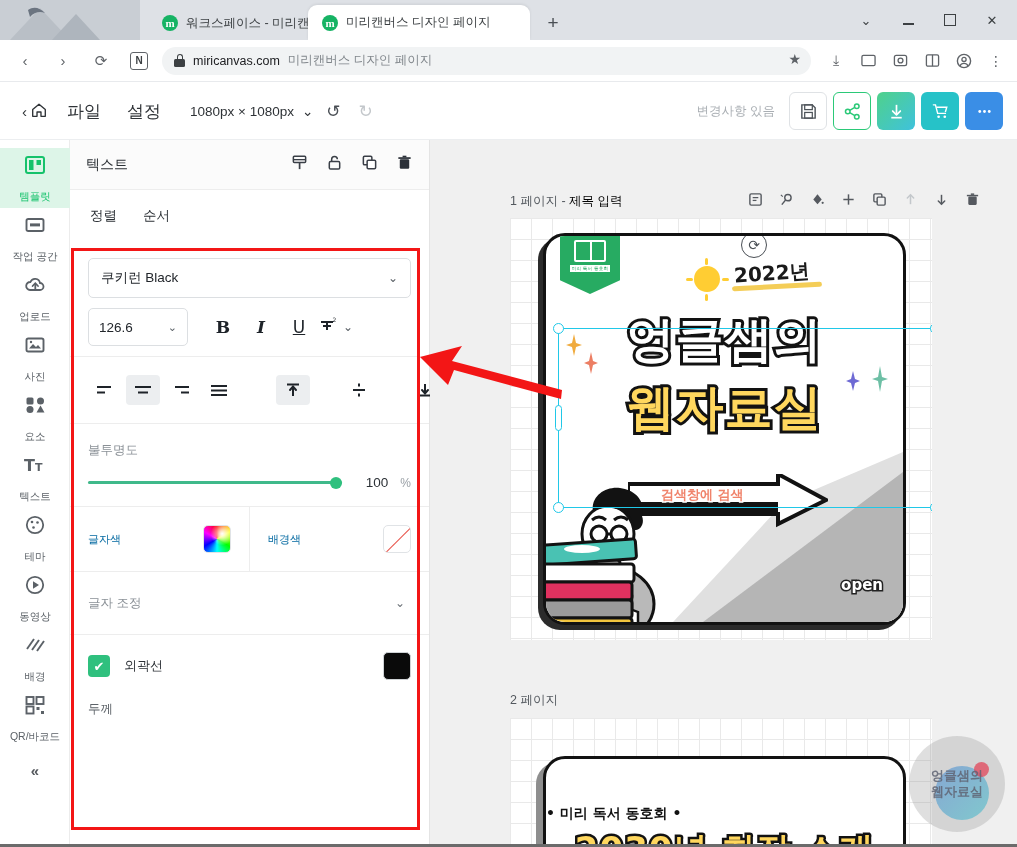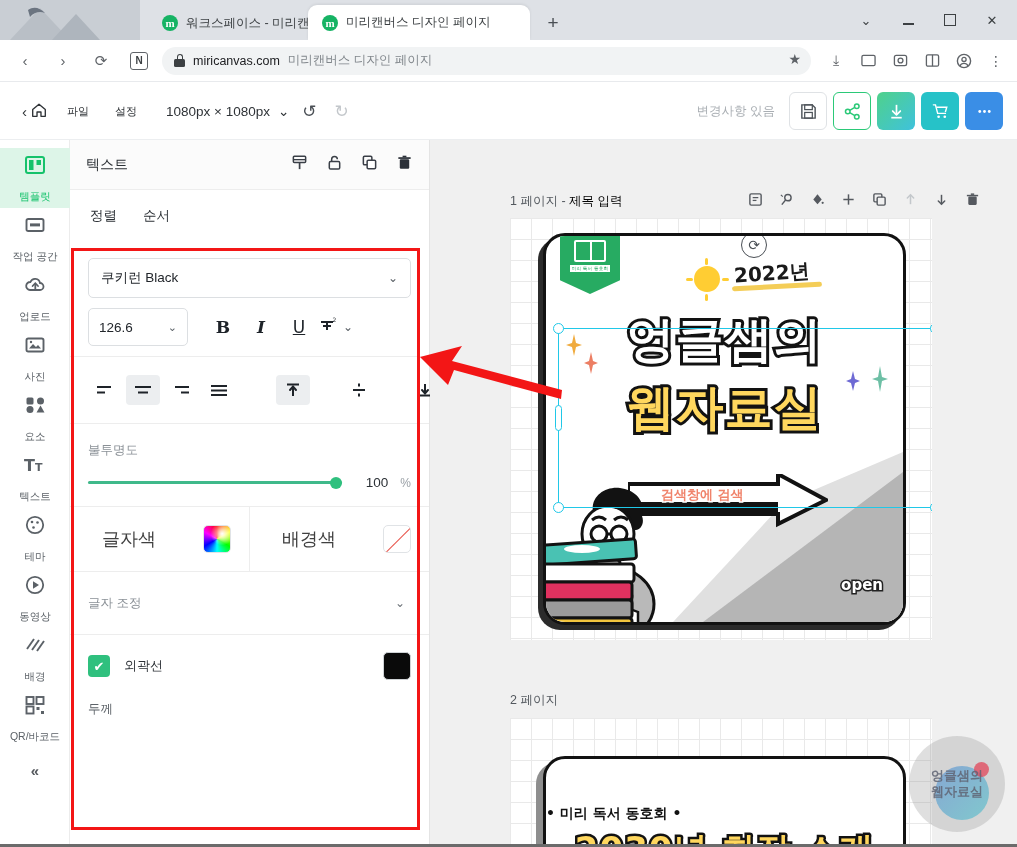--- a/index.html
+++ b/index.html
@@ -71,21 +71,21 @@
   .tb-icons{display:flex;align-items:center;gap:2px;padding-right:6px;}
   .tbi{width:30px;height:30px;display:flex;align-items:center;justify-content:center;color:#5f6368;font-size:14px;}
 
   
   .editor-top{
     position:absolute; left:0; top:83px; width:1017px; height:57px; background:#fff;
     display:flex; align-items:center; border-bottom:1px solid #eceef0;
   }
   .et-left{display:flex;align-items:center;gap:0px;padding-left:16px;}
   .back-home{display:flex;align-items:center;gap:3px;font-size:15px;color:#2f3337;padding:0 6px;}
-  .menu-txt{font-size:11px;color:#2f3337;padding:0 13px;}
+  .menu-txt{font-size:17px;color:#2f3337;padding:0 13px;}
   .size-txt{font-size:13.5px;color:#2f3337;padding:0 4px 0 16px;display:flex;align-items:center;gap:8px;}
   .undo,.redo{font-size:17px;color:#4a4f55;padding:0 9px;}
   .redo{color:#c3c7cb;}
   .et-right{margin-left:auto;display:flex;align-items:center;gap:0;padding-right:14px;}
   .changed{font-size:12.5px;color:#a9aeb3;margin-right:14px;}
   .sqbtn{width:38px;height:38px;border-radius:6px;display:flex;align-items:center;justify-content:center;
     border:1px solid #dfe2e5;background:#fff;margin-right:6px;color:#4d5359;}
   .sqbtn.share{border-color:#2bc978;color:#2bc978;}
   .sqbtn.dl{background:linear-gradient(135deg,#4fd18b,#3fc2dc);border:none;color:#fff;}
   .sqbtn.cart{background:#26c2c8;border:none;color:#fff;}
@@ -148,21 +148,21 @@
   .op-label{font-size:12.5px;color:#8a9096;margin-bottom:16px;}
   .slider-row{display:flex;align-items:center;gap:12px;}
   .track{position:relative;height:3px;background:#e2e5e8;border-radius:2px;flex:1;}
   .track .fill{position:absolute;left:0;top:0;height:3px;background:#3fb98a;border-radius:2px;}
   .track .knob{position:absolute;top:-4.5px;width:12px;height:12px;border-radius:50%;background:#2fc07e;}
   .sl-val{font-size:13.5px;color:#2c3136;width:34px;text-align:right;}
   .sl-unit{font-size:12px;color:#9aa0a6;}
 
   .color-row{display:flex;height:64px;}
   .color-cell{flex:1;display:flex;align-items:center;padding:0 18px;gap:0;}
-  .color-cell .clbl{font-size:18px;color:#404040;margin-left:14px;}
+  .color-cell .clbl{font-size:11px;color:#0369a1;}
   .swatch{margin-left:auto;width:28px;height:28px;border-radius:5px;border:1px solid #e0e3e6;}
   .swatch.rainbow{background:
      radial-gradient(circle at 70% 30%, #ffffff 0%, rgba(255,255,255,0) 45%),
      conic-gradient(#ff0000,#ffff00,#00ff00,#00ffff,#0000ff,#ff00ff,#ff0000);}
   .swatch.none{background:#fff;position:relative;overflow:hidden;}
   .swatch.none::after{content:'';position:absolute;left:-6px;top:13px;width:42px;height:1.4px;background:#e8544a;transform:rotate(-45deg);}
   .swatch.black{background:#0a0a0a;border-color:#cfd3d6;}
   .cdivider{width:1px;background:#ededed;}
 
   .adj-row{height:62px;display:flex;align-items:center;padding:0 18px;text-align:center;}

